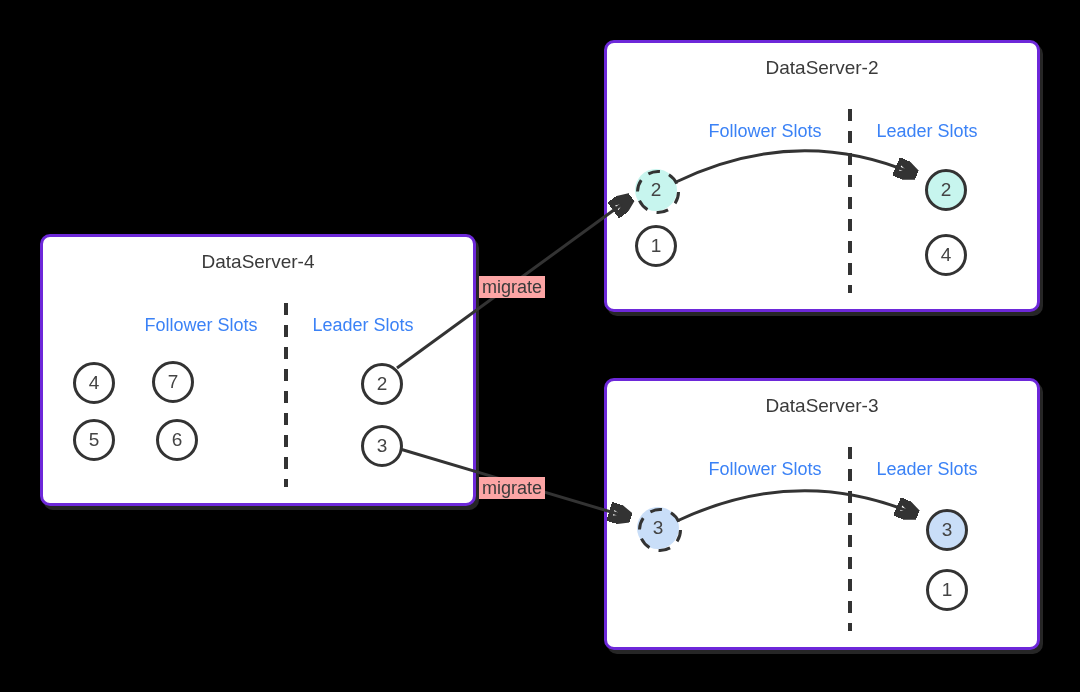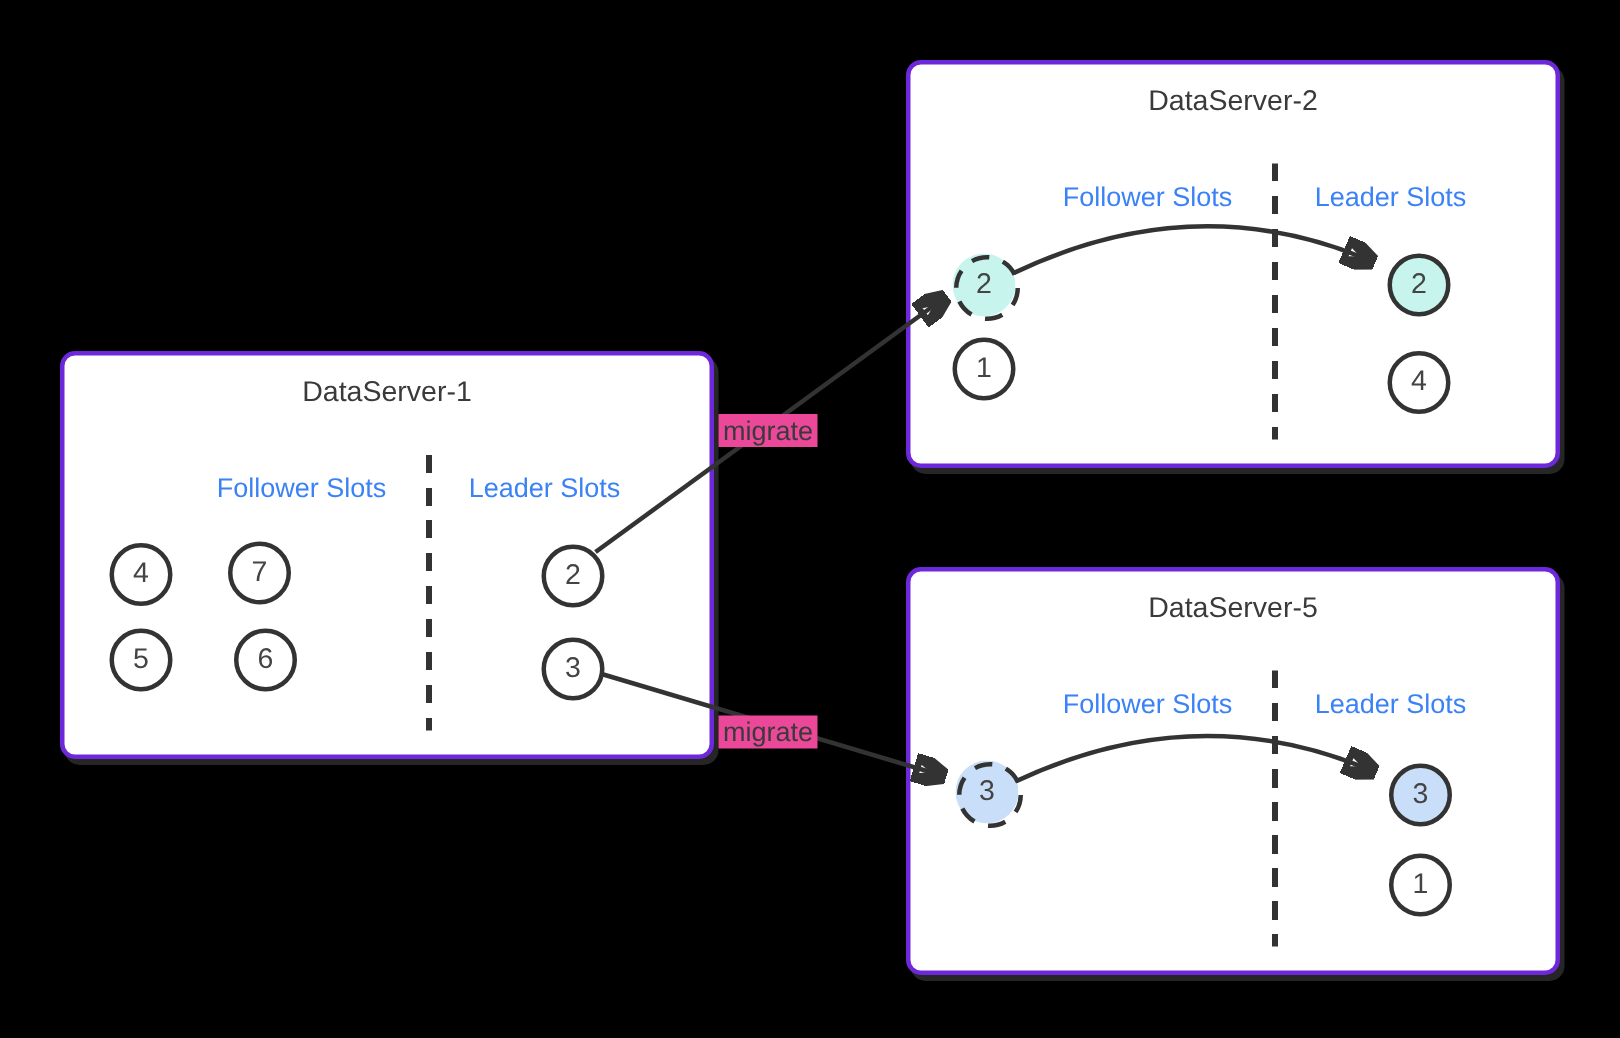--- a/index.html
+++ b/index.html
@@ -46,33 +46,33 @@
   .slot .ring circle {
     fill:none; stroke:#333333; stroke-width:3; stroke-dasharray:12 9.5;
   }
   .slot-num { position:relative; z-index:2; }
   #arrow-overlay {
     position:absolute; left:0; top:0; width:1080px; height:692px;
     z-index:5; pointer-events:none;
   }
   #arrow-overlay path { fill:none; stroke:#333333; stroke-width:3; }
   .migrate-label {
-    position:absolute; z-index:10; background:#ec4899; color:#3a3a3a;
+    position:absolute; z-index:10; background:#fca5a5; color:#3a3a3a;
     font-size:18px; line-height:22px; padding:0 3px; white-space:nowrap;
   }
   #migrate-label-1 { left:479px; top:276px; }
   #migrate-label-2 { left:479px; top:477px; }
 </style>
 </head>
 <body>
 
 <div id="canvas">
 
   <section class="server" id="ds1">
-    <div class="server-title">DataServer-1</div>
+    <div class="server-title">DataServer-4</div>
     <div class="col-label follower-label">Follower Slots</div>
     <div class="col-label leader-label">Leader Slots</div>
     <div class="divider"></div>
     <div class="slot" style="left:30px;top:125px">
         <span class="slot-num">4</span>
       </div>
     <div class="slot" style="left:109px;top:124px">
         <span class="slot-num">7</span>
       </div>
     <div class="slot" style="left:30px;top:182px">
@@ -105,21 +105,21 @@
       </div>
     <div class="slot" style="left: 318px; top: 126px; background-color: rgb(199, 245, 238);">
         <span class="slot-num">2</span>
       </div>
     <div class="slot" style="left:318px;top:191px">
         <span class="slot-num">4</span>
       </div>
   </section>
 
   <section class="server" id="ds3">
-    <div class="server-title">DataServer-5</div>
+    <div class="server-title">DataServer-3</div>
     <div class="col-label follower-label">Follower Slots</div>
     <div class="col-label leader-label">Leader Slots</div>
     <div class="divider"></div>
     <div class="slot dashed" style="left: 30px; top: 126px; background-color: rgb(201, 222, 248);">
       <svg class="ring" viewBox="0 0 46 46">
           <circle cx="23" cy="23" r="20.5"></circle>
         </svg>
       <span class="slot-num">3</span>
     </div>
     <div class="slot" style="left: 319px; top: 128px; background-color: rgb(201, 222, 248);">

